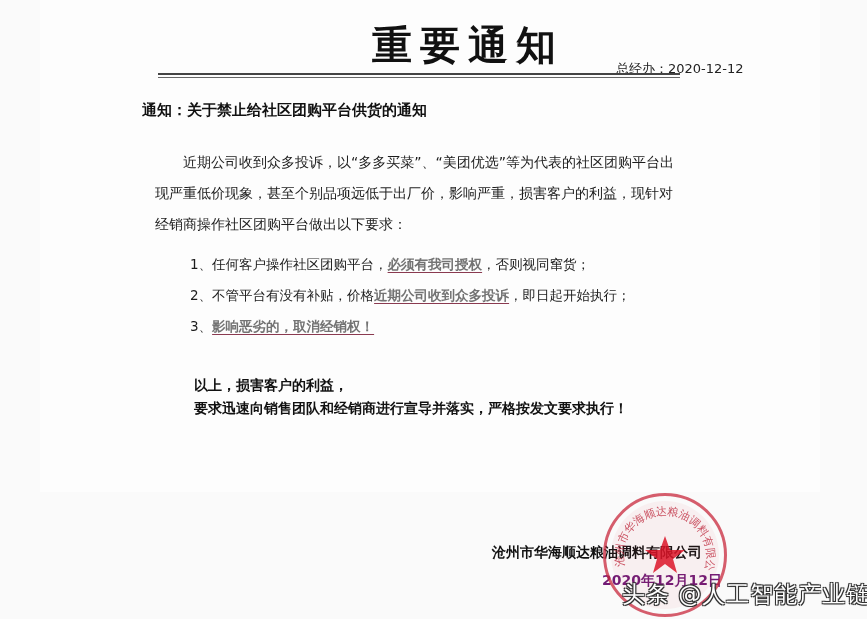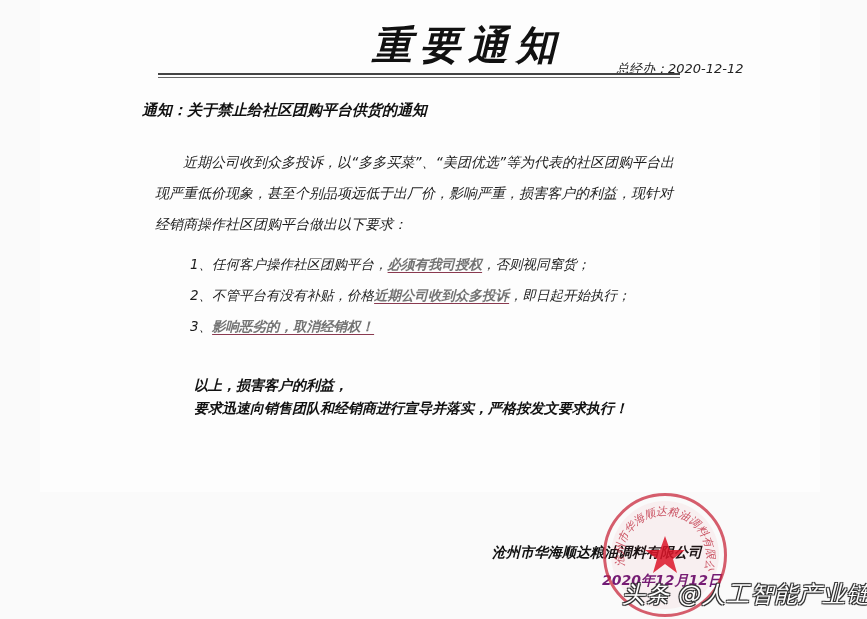--- a/index.html
+++ b/index.html
@@ -15,21 +15,20 @@
       font-family: "DejaVu Sans", "Liberation Sans", sans-serif;
       color: #1a1a1a;
     }
     .page {
       position: absolute;
       left: 40px;
       top: 0;
       width: 780px;
       height: 492px;
       background: #fdfdfd;
-      font-style: italic;
     }
     .title {
       position: absolute;
       left: 332px;
       top: 20px;
       font-size: 40px;
       font-weight: bold;
       letter-spacing: 8px;
       color: #111;
       line-height: 50px;

